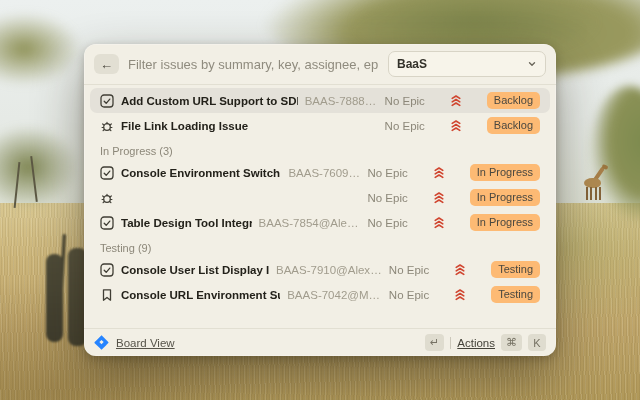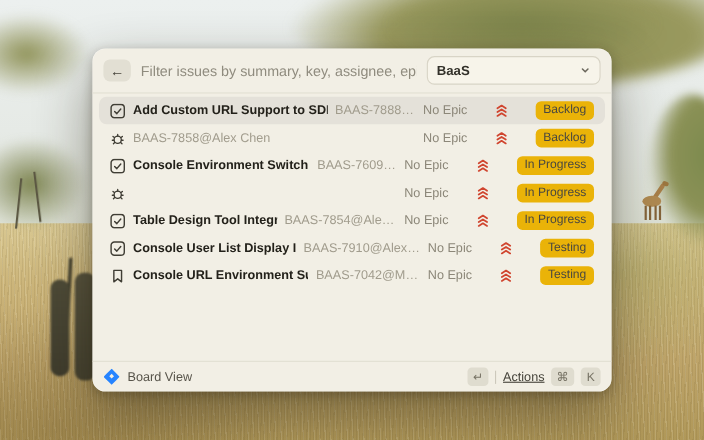--- a/index.html
+++ b/index.html
@@ -77,27 +77,27 @@
   .row { display:flex; align-items:center; height:25px; padding:0 10px; border-radius:7px; gap:7px; }
   .row.selected { background:#e4e1d9; }
   .type-icon { width:14px; height:14px; flex:0 0 14px; color:#403e35; display:inline-flex; }
   .type-icon svg { width:14px; height:14px; }
   .row-title { font-size:11.5px; font-weight:700; color:#23211a; white-space:nowrap; flex:0 1 auto; overflow:hidden; }
   .row-key { font-size:11.5px; color:#a19c8d; white-space:nowrap; overflow:hidden; text-overflow:ellipsis; flex:0 1 auto; }
   .row-right { margin-left:auto; display:flex; align-items:center; gap:24px; flex:0 0 auto; }
   .epic { font-size:11.5px; color:#8c8779; }
   .priority-icon { width:14px; height:14px; color:#d0452f; display:inline-flex; }
   .priority-icon svg { width:14px; height:14px; }
-  .status-badge { font-size:11px; color:#4a4840; background:#eab308; border-radius:5px;
+  .status-badge { font-size:11px; color:#4a4840; background:#fdba74; border-radius:5px;
          padding:3px 7px; line-height:1; white-space:nowrap; }
 
   .panel-footer { display:flex; align-items:center; gap:7px; padding:5px 10px;
          border-top:1px solid #e2dfd2; flex:0 0 auto; }
   .jira-icon { width:15px; height:15px; display:inline-flex; }
-  .footer-label { font-size:11.5px; color:#57544a; }
+  .footer-label { font-size:11.5px; color:#57544a;text-decoration:underline; }
   .footer-right { margin-left:auto; display:flex; align-items:center; gap:6px; }
   .open-label { font-size:11.5px; font-weight:700; color:#33312a; }
   .key { min-width:18px; height:17px; padding:0 5px; background:#dfdccf; border-radius:4px;
          color:#767264; font-size:11px; display:flex; align-items:center; justify-content:center; }
   .vdivider { width:1px; height:12px; background:#ccc8bb; }
   .actions-label { font-size:11.5px; color:#45433a;text-decoration:underline; }
 </style>
 </head>
 <body>
 
@@ -170,33 +170,34 @@
   </div>
       <div class="row">
 
     <span class="type-icon" style="display: inline-flex;">
       <svg viewBox="0 0 14 14" fill="none" stroke="currentColor" stroke-width="1.2" stroke-linecap="round">
         <circle cx="7" cy="8" r="3.3"></circle>
         <path d="M7 4.7V3.3M4 6.1L2.7 5M10 6.1L11.3 5M3.7 8.5H2.1M10.3 8.5h1.6M4.3 10.5l-1.2 1.2M9.7 10.5l1.2 1.2"></path>
       </svg>
     </span>
 
-    <span class="row-key">BAAS-7858@Alex Chen</span>
+    <span class="row-title">File Link Loading Issue</span>
     <span class="row-right">
       <span class="epic">No Epic</span>
       <span class="priority-icon">
         <svg viewBox="0 0 14 14" fill="none" stroke="currentColor" stroke-width="1.6" stroke-linecap="round" stroke-linejoin="round">
           <path d="M3.2 4.4L7 2l3.8 2.4"></path>
               <path d="M3.2 7.9L7 5.5l3.8 2.4"></path>
               <path d="M3.2 11.4L7 9l3.8 2.4"></path>
         </svg>
       </span>
       <span class="status-badge">Backlog</span>
     </span>
   </div>
+      <div class="section-label">In Progress (3)</div>
       <div class="row">
     <span class="type-icon" style="display: inline-flex;">
       <svg viewBox="0 0 14 14" fill="none" stroke="currentColor" stroke-width="1.3">
         <rect x="1" y="1" width="12" height="12" rx="3"></rect>
         <path d="M4.2 7.3l2 2 3.6-4.2" stroke-linecap="round" stroke-linejoin="round"></path>
       </svg>
     </span>
 
     <span class="row-title">Console Environment Switch with URL Parameters</span>
     <span class="row-key">BAAS-7609@Alex Chen</span>
@@ -248,20 +249,21 @@
       <span class="priority-icon">
         <svg viewBox="0 0 14 14" fill="none" stroke="currentColor" stroke-width="1.6" stroke-linecap="round" stroke-linejoin="round">
           <path d="M3.2 4.4L7 2l3.8 2.4"></path>
               <path d="M3.2 7.9L7 5.5l3.8 2.4"></path>
               <path d="M3.2 11.4L7 9l3.8 2.4"></path>
         </svg>
       </span>
       <span class="status-badge">In Progress</span>
     </span>
   </div>
+      <div class="section-label">Testing (9)</div>
       <div class="row">
     <span class="type-icon" style="display: inline-flex;">
       <svg viewBox="0 0 14 14" fill="none" stroke="currentColor" stroke-width="1.3">
         <rect x="1" y="1" width="12" height="12" rx="3"></rect>
         <path d="M4.2 7.3l2 2 3.6-4.2" stroke-linecap="round" stroke-linejoin="round"></path>
       </svg>
     </span>
 
     <span class="row-title">Console User List Display Issue</span>
     <span class="row-key">BAAS-7910@Alex Chen</span>

